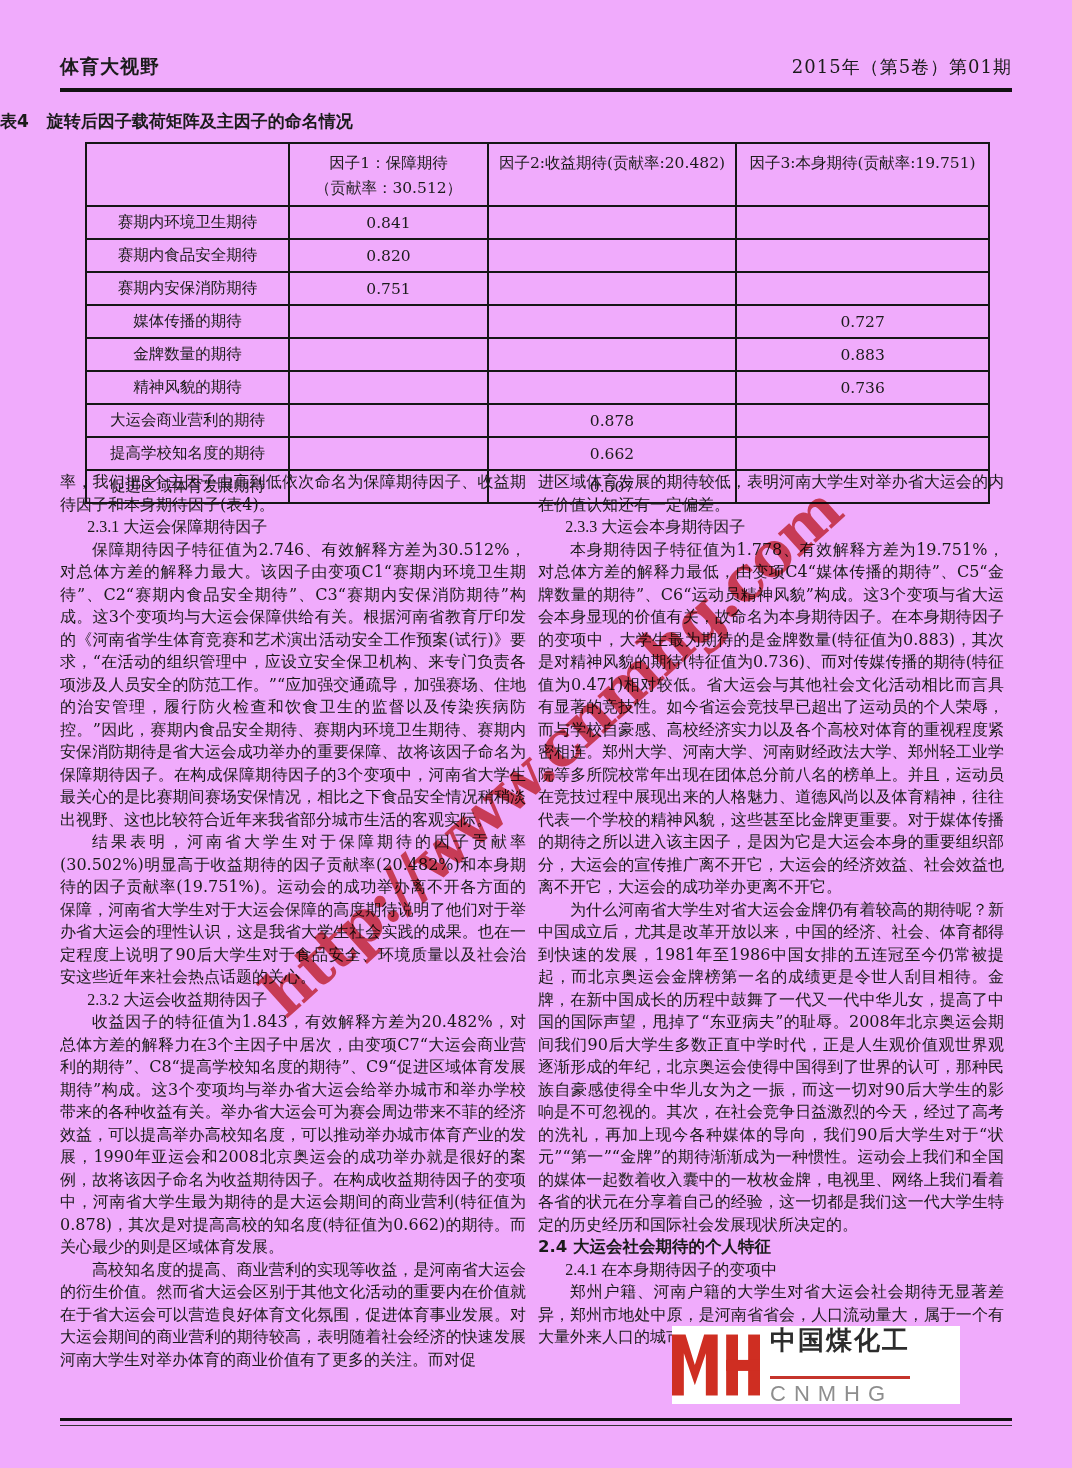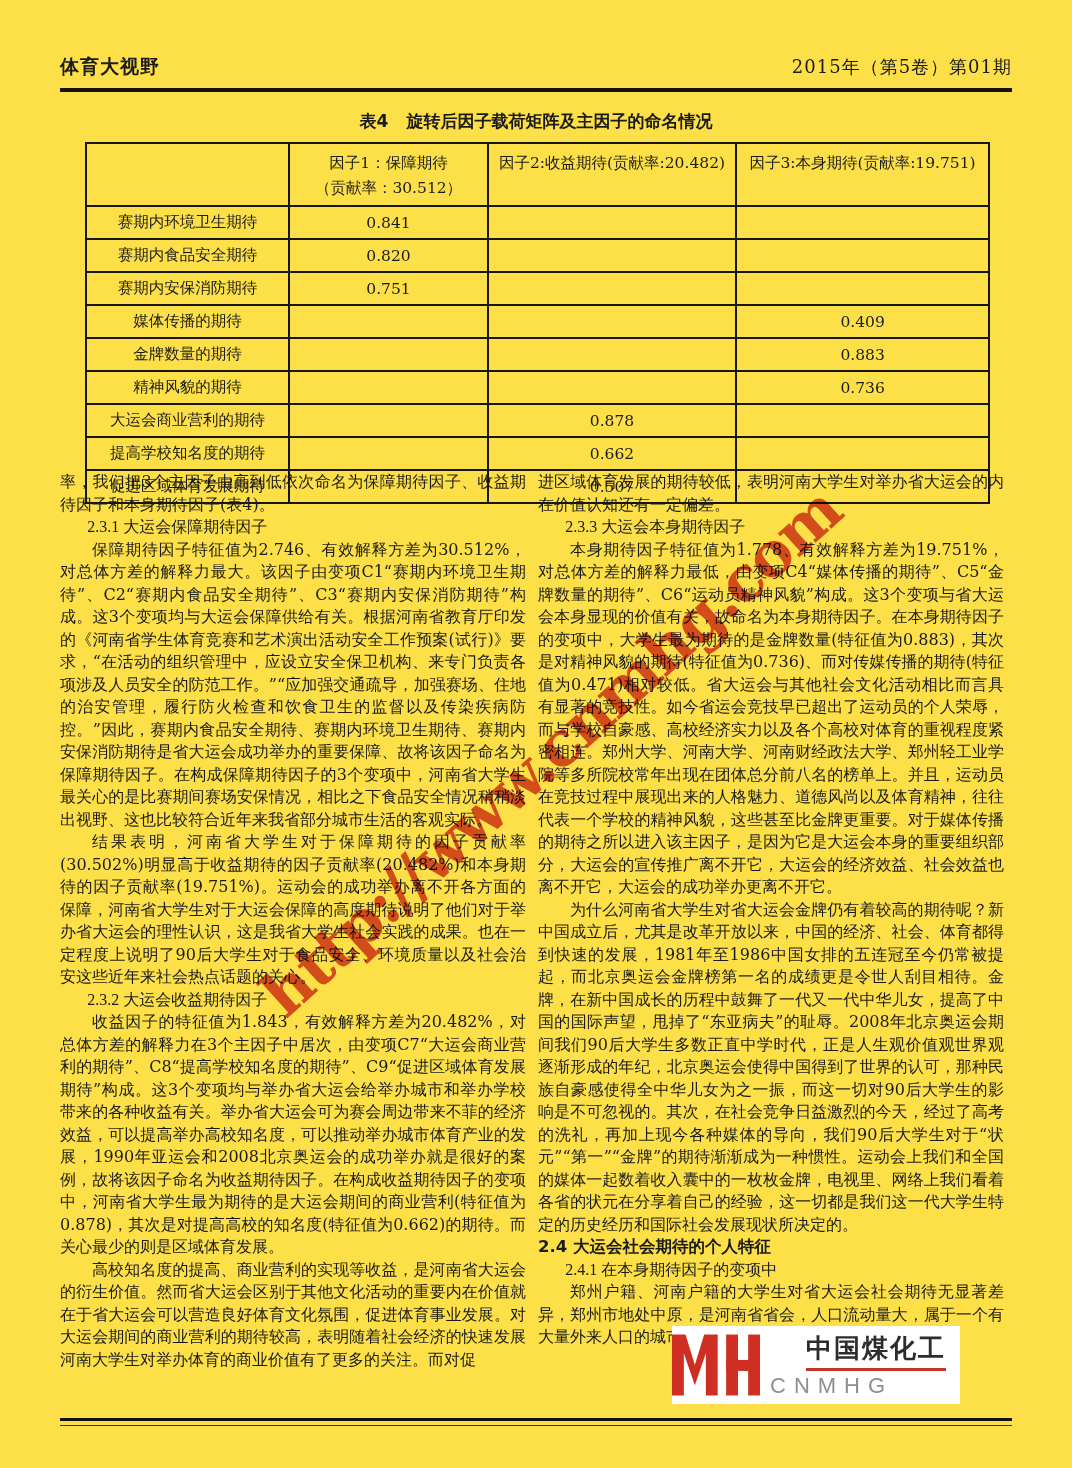--- a/index.html
+++ b/index.html
@@ -1,29 +1,29 @@
 <!DOCTYPE html>
 <html><head>
 <meta charset="utf-8">
 <style>
   html,body { margin:0; padding:0; background:#e8e8e6; }
   .page {
     position:relative; width:1072px; height:1468px; margin:0 auto;
-    background:#fde047; color:#1b1b1b; overflow:hidden;
+    background:#f0abfc; color:#1b1b1b; overflow:hidden;
     font-family:"DejaVu Serif","Liberation Serif",serif;
   }
   
   .hd { position:absolute; top:54px; left:60px; right:60px;
         display:flex; justify-content:space-between; align-items:baseline; }
   .hd .jname { font-size:19px; font-weight:bold; letter-spacing:1px;
                font-family:"DejaVu Sans","Liberation Sans",sans-serif; }
   .hd .issue { font-size:18px; letter-spacing:1px; }
   .hd-rule { position:absolute; top:88px; left:60px; right:60px; height:4px; background:#121212; }
   
-  .tcap { position:absolute; top:110px; left:0; width:100%; text-align:center;
+  .tcap { position:absolute; top:110px; left:0; width:100%; text-align:left;
           font-size:17px; font-weight:bold;
           font-family:"DejaVu Sans","Liberation Sans",sans-serif; }
   .tcap .lab { margin-right:18px; }
   .twrap { position:absolute; top:142px; left:85px; width:905px; }
   table.ft { width:100%; border-collapse:collapse; table-layout:fixed; font-size:15.5px; }
   table.ft th, table.ft td { border:2px solid #161616; padding:2px 10px;
         font-weight:normal; text-align:center; vertical-align:middle; height:27px; }
   table.ft thead th { vertical-align:top; padding-top:7px; height:52px; line-height:25px; }
   
   .cols { position:absolute; top:471px; left:60px; width:952px; height:942px;
@@ -42,21 +42,21 @@
         font-family:"DejaVu Serif",serif;
         transform:rotate(-42deg); z-index:5; pointer-events:none;
         mix-blend-mode:multiply; opacity:0.8; }
   
   .logo { position:absolute; left:672px; top:1326px; width:288px; height:78px;
           background:#ffffff; z-index:6; display:flex; align-items:center; }
   .logo svg { flex:0 0 auto; }
   .logo .txt { margin-left:10px; }
   .logo .cn { font-size:26px; font-weight:bold; color:#2c2c2c; letter-spacing:2px;
               font-family:"DejaVu Sans","Liberation Sans",sans-serif;
-              border-bottom:3px solid #c5342b; padding-bottom:2px; display:inline-block;margin-left:36px; }
+              border-bottom:3px solid #c5342b; padding-bottom:18px; display:inline-block; }
   .logo .en { font-size:22px; color:#8e8e8e; letter-spacing:8px; margin-top:2px;
               font-family:"Liberation Sans","DejaVu Sans",sans-serif; }
   
   .ft-rule1 { position:absolute; top:1418px; left:60px; right:60px; height:3px; background:#111; }
   .ft-rule2 { position:absolute; top:1425px; left:60px; right:60px; height:1px; background:#333; }
   .ftr { position:absolute; top:1433px; left:76px; right:60px;
          display:flex; justify-content:space-between; align-items:baseline; }
   .ftr .fj { font-size:17px; font-family:"Liberation Sans","DejaVu Sans",sans-serif; }
   .ftr .pn { font-size:17px; color:#4e4e4e; letter-spacing:2px;
              font-family:"Liberation Sans","DejaVu Sans",sans-serif;margin-top:36px; }
@@ -111,21 +111,21 @@
           <tr>
             <td>赛期内安保消防期待</td>
             <td>0.751</td>
             <td></td>
             <td></td>
           </tr>
           <tr>
             <td>媒体传播的期待</td>
             <td></td>
             <td></td>
-            <td>0.409</td>
+            <td>0.727</td>
           </tr>
           <tr>
             <td>金牌数量的期待</td>
             <td></td>
             <td></td>
             <td>0.883</td>
           </tr>
           <tr>
             <td>精神风貌的期待</td>
             <td></td>

